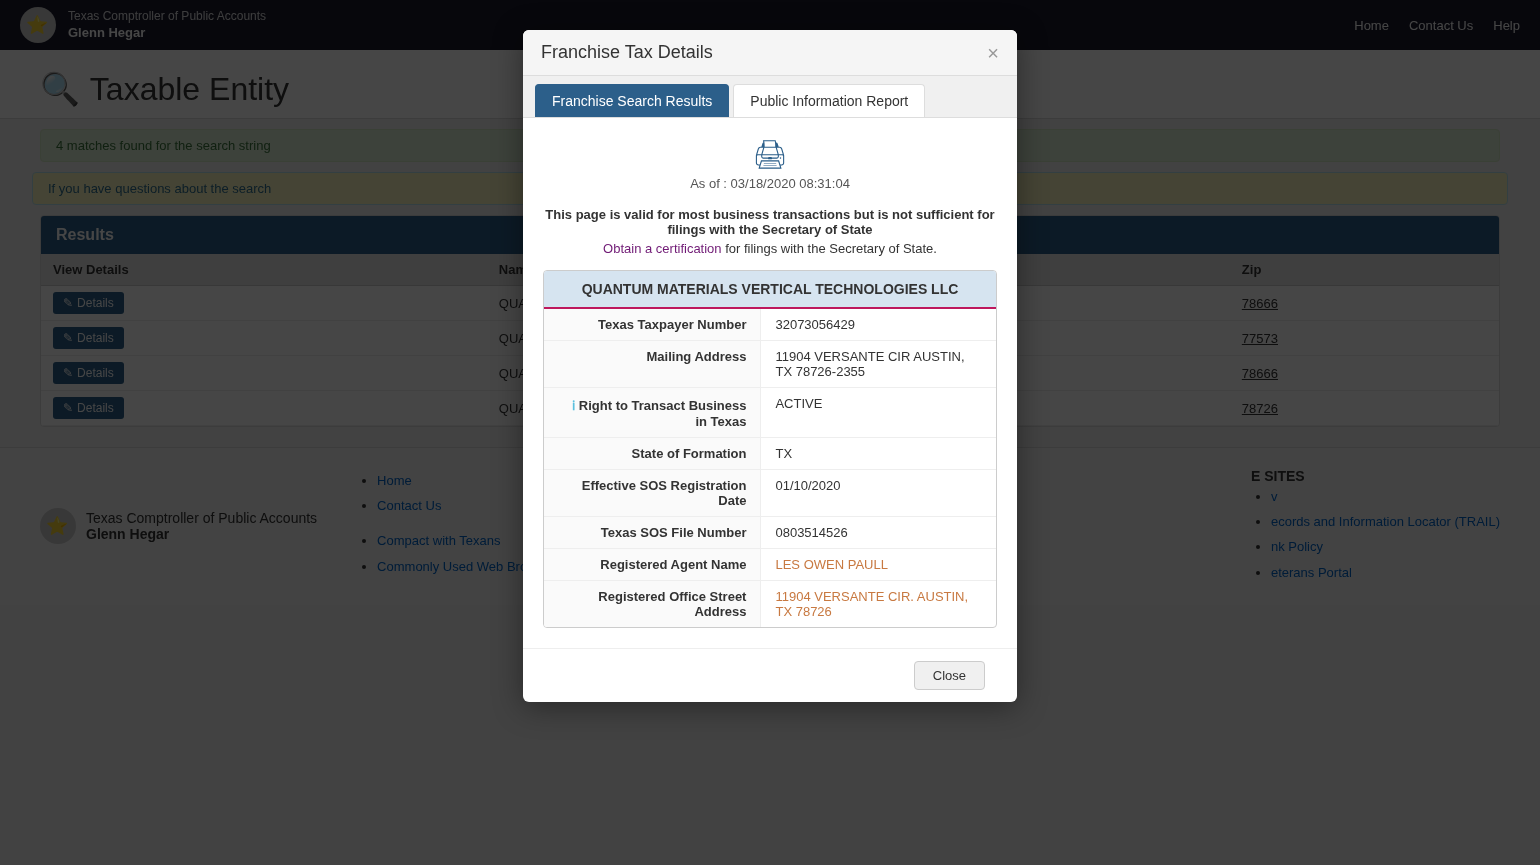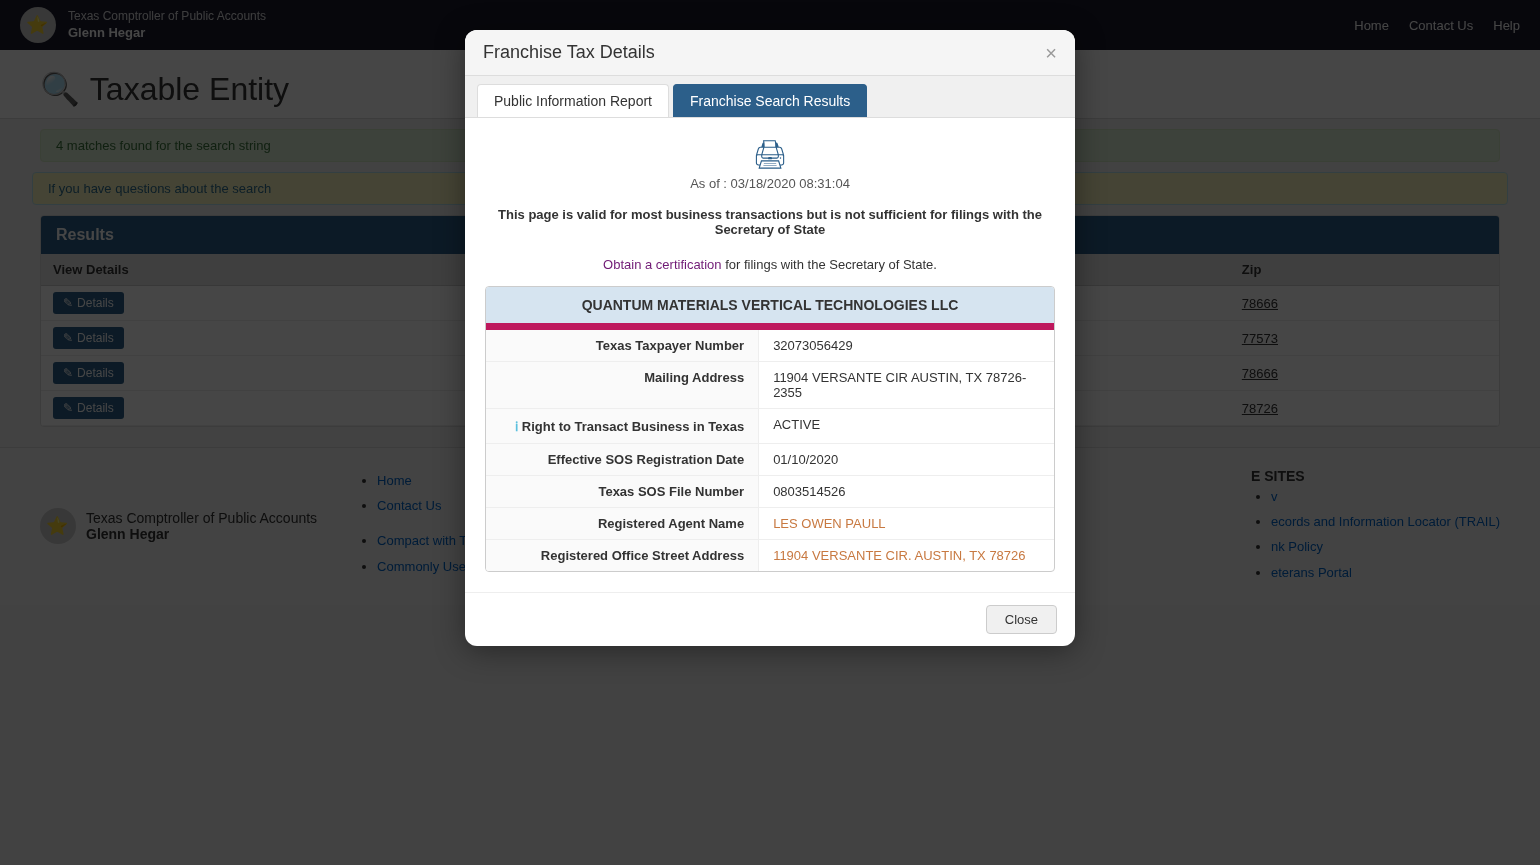--- a/index.html
+++ b/index.html
@@ -193,22 +193,22 @@
       display: flex;
       align-items: flex-start;
       justify-content: center;
       padding-top: 30px;
       z-index: 100;
     }
 
     
     .modal-dialog {
       background: #fff;
-      width: 610px;
-      border-radius: 12px;
+      width: 494px;
+      border-radius: 6px;
       box-shadow: 0 5px 30px rgba(0,0,0,0.4);
       overflow: hidden;
     }
     .modal-header {
       background: #f5f5f5;
       border-bottom: 1px solid #ddd;
       padding: 12px 18px;
       display: flex;
       align-items: center;
       justify-content: space-between;
@@ -273,40 +273,40 @@
     }
 
     
     .validity-notice {
       text-align: center;
       margin-bottom: 14px;
       font-size: 13px;
     }
     .validity-notice strong {
       display: block;
-      margin-bottom: 20px;
+      margin-bottom: 4px;
     }
     .validity-notice a {
       color: #701a75;
       text-decoration: none;
     }
 
     
     .detail-table-wrapper {
       border: 1px solid #ccc;
       border-radius: 4px;
       overflow: hidden;
     }
     .detail-table-entity-name {
       background: #d6e4f0;
       padding: 10px 14px;
       font-weight: bold;
       font-size: 14px;
       text-align: center;
-      border-bottom: 7px solid #be185d;
+      border-bottom: 2px solid #be185d;
     }
     .detail-table {
       width: 100%;
       border-collapse: collapse;
     }
     .detail-table tr {
       border-bottom: 1px solid #eee;
     }
     .detail-table tr:last-child { border-bottom: none; }
     .detail-table td {
@@ -331,21 +331,21 @@
       text-decoration: none;
     }
     .info-icon {
       color: #5bc0de;
       cursor: pointer;
       font-style: normal;
     }
 
     
     .modal-footer {
-      padding: 12px 18px;
+      padding: 12px 32px;
       text-align: right;
       border-top: 1px solid #eee;
       text-decoration: underline;
     }
     .btn-close {
       background: #f0f0f0;
       border: 1px solid #ccc;
       padding: 6px 18px;
       border-radius: 4px;
       cursor: pointer;
@@ -484,22 +484,22 @@
 
   <div class="modal-overlay">
     <div class="modal-dialog">
 
       <div class="modal-header">
         <span class="modal-title">Franchise Tax Details</span>
         <button class="modal-close">×</button>
       </div>
 
       <div class="modal-tabs">
+        <div class="modal-tab active">Franchise Search Results</div>
         <div class="modal-tab">Public Information Report</div>
-        <div class="modal-tab active">Franchise Search Results</div>
       </div>
 
       <div class="modal-body">
 
         <div class="print-area">
           <span class="print-icon">🖨</span>
           <span class="timestamp">As of : 03/18/2020 08:31:04</span>
         </div>
 
         <div class="validity-notice">
@@ -520,20 +520,24 @@
                 </tr>
                 <tr>
                   <td>Mailing Address</td>
                   <td>11904 VERSANTE CIR AUSTIN, TX 78726-2355</td>
                 </tr>
                 <tr>
                   <td><i class="info-icon">ℹ</i> Right to Transact Business in Texas</td>
                   <td>ACTIVE</td>
                 </tr>
                 <tr>
+                  <td>State of Formation</td>
+                  <td>TX</td>
+                </tr>
+                <tr>
                   <td>Effective SOS Registration Date</td>
                   <td>01/10/2020</td>
                 </tr>
                 <tr>
                   <td>Texas SOS File Number</td>
                   <td>0803514526</td>
                 </tr>
                 <tr>
                   <td>Registered Agent Name</td>
                   <td><a href="#" class="detail-link">LES OWEN PAULL</a></td>

